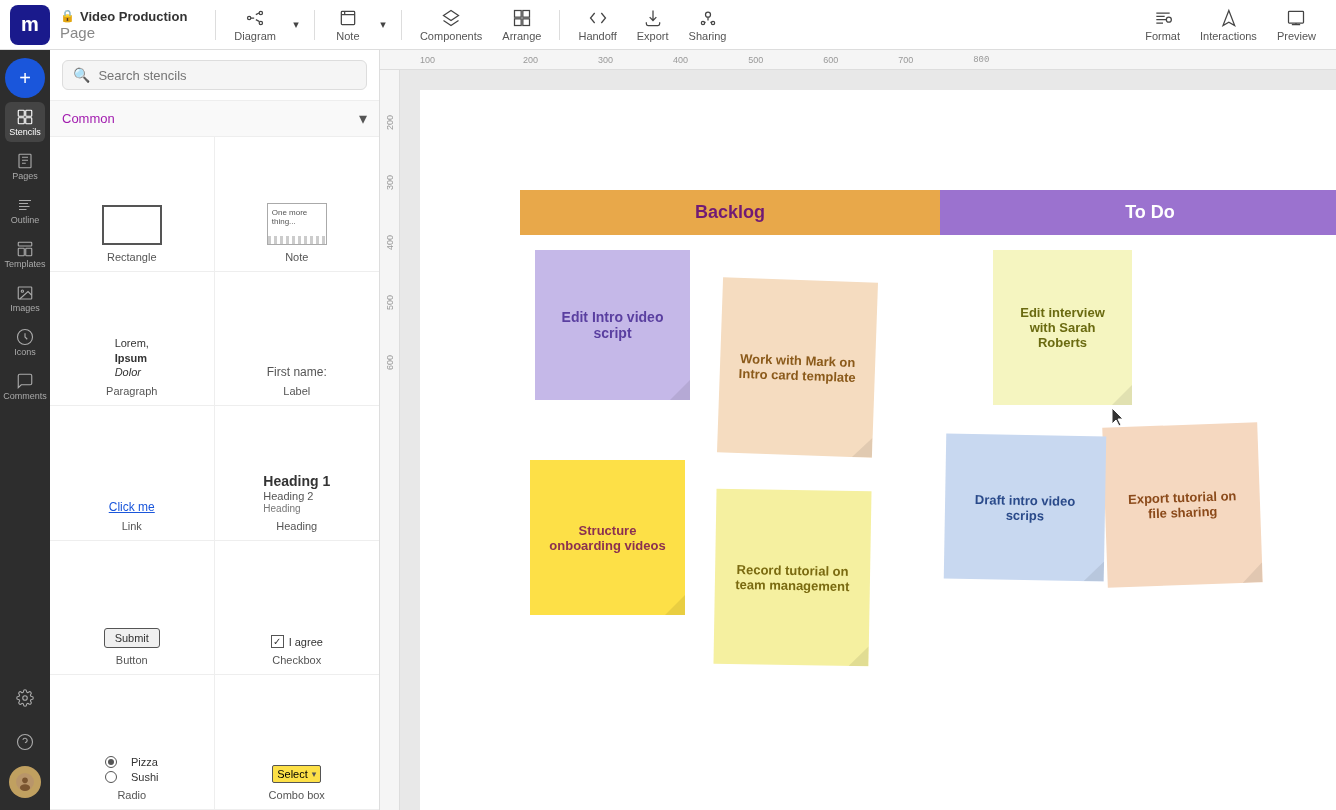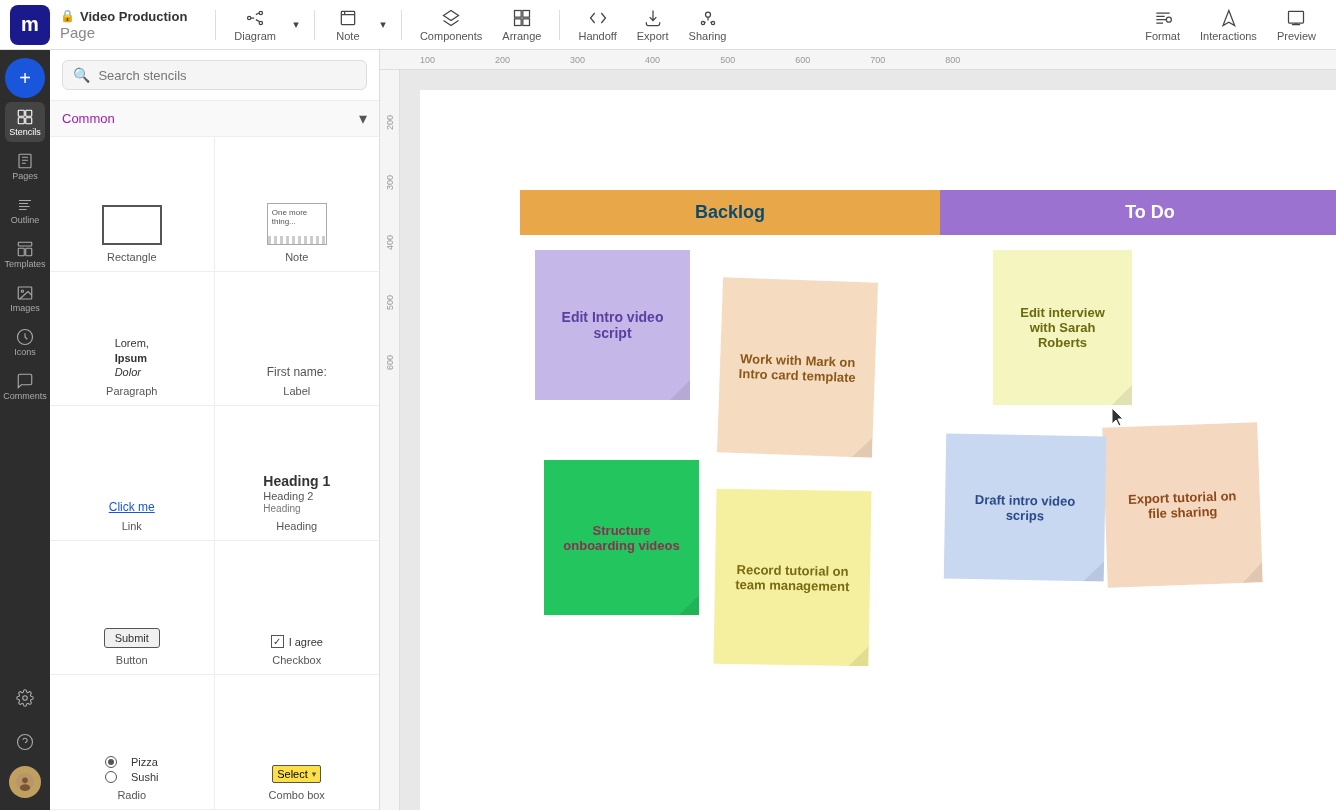--- a/index.html
+++ b/index.html
@@ -66,21 +66,21 @@
     .ruler-top-inner { display: flex; overflow: hidden; width: 100%; padding-left: 20px; }
     .ruler-mark { font-size: 9px; color: #999; flex: 0 0 auto; display: flex; align-items: center; }
     .ruler-left { width: 20px; background: #f5f5f5; border-right: 1px solid #ddd; position: absolute; top: 20px; left: 0; bottom: 0; z-index: 5; display: flex; flex-direction: column; }
     .canvas-content { position: absolute; top: 20px; left: 20px; right: 0; bottom: 0; overflow: auto; }
     .canvas-inner { position: relative; width: 1200px; height: 900px; background: #fff; margin: 20px; }
 
     
     .board { position: absolute; top: 100px; left: 100px; display: flex; gap: 0; }
     .board-column { width: 420px; }
     .board-column-header { padding: 12px 16px; text-align: center; font-size: 18px; font-weight: 600; }
-    .board-column-header.backlog { background: #e8a84a; color: #0c4a6e; }
+    .board-column-header.backlog { background: #e8a84a; color: #701a75; }
     .board-column-header.todo { background: #9b72cf; color: #fff; }
     .board-column-body { background: rgba(255,255,255,0.3); min-height: 600px; padding: 20px; position: relative; }
 
     
     .sticky { position: absolute; padding: 16px; display: flex; align-items: center; justify-content: center; text-align: center; font-size: 14px; font-weight: 600; }
 
     .sticky-corner { position: absolute; bottom: 0; right: 0; width: 20px; height: 20px; background: rgba(0,0,0,0.08); clip-path: polygon(100% 0, 100% 100%, 0 100%); }
 
     
     .cursor { position: absolute; top: 318px; left: 692px; width: 16px; height: 20px; z-index: 100; pointer-events: none; }
@@ -358,28 +358,28 @@
       </div>
 
     </div>
   </div>
 
   <div class="canvas-area">
 
     <div class="ruler-top">
       <div style="width:20px;flex-shrink:0;"></div>
       <div class="ruler-top-inner">
-        <span class="ruler-mark" style="margin-right:60px;">100</span>
+        <span class="ruler-mark" style="margin-right:88px;">100</span>
         <span class="ruler-mark" style="margin-right:60px;">200</span>
         <span class="ruler-mark" style="margin-right:60px;">300</span>
         <span class="ruler-mark" style="margin-right:60px;">400</span>
         <span class="ruler-mark" style="margin-right:60px;">500</span>
         <span class="ruler-mark" style="margin-right:60px;">600</span>
         <span class="ruler-mark" style="margin-right:60px;">700</span>
-        <span class="ruler-mark" style="margin-right:40px;">800</span>
+        <span class="ruler-mark" style="margin-right:40px;font-family:Liberation Mono, monospace;">800</span>
       </div>
     </div>
 
     <div class="ruler-left">
       <div style="height:60px;display:flex;align-items:flex-end;justify-content:center;">
         <span style="font-size:9px;color:#999;writing-mode:vertical-rl;transform:rotate(180deg);">200</span>
       </div>
       <div style="height:60px;display:flex;align-items:flex-end;justify-content:center;">
         <span style="font-size:9px;color:#999;writing-mode:vertical-rl;transform:rotate(180deg);">300</span>
       </div>
@@ -408,21 +408,21 @@
               <div class="sticky" style="background:#c5b8e8;color:#5a3fa0;width:155px;height:150px;top:15px;left:15px;position:absolute;font-weight:600;font-size:14px;">
                 <span>Edit Intro video script</span>
                 <div class="sticky-corner"></div>
               </div>
 
               <div class="sticky" style="background:#f5dcc0;color:#8b5a1a;width:155px;height:175px;top:45px;left:200px;position:absolute;transform:rotate(2deg);font-weight:600;font-size:13px;">
                 <span>Work with Mark on Intro card template</span>
                 <div class="sticky-corner"></div>
               </div>
 
-              <div class="sticky" style="background:#22c55e;color:#8b3050;width:155px;height:155px;top:225px;left:24px;position:absolute;font-weight:600;font-size:13px;">
+              <div class="sticky" style="background:#fde047;color:#8b3050;width:155px;height:155px;top:225px;left:10px;position:absolute;font-weight:600;font-size:13px;">
                 <span>Structure onboarding videos</span>
                 <div class="sticky-corner"></div>
               </div>
 
               <div class="sticky" style="background:#f5f0a0;color:#7a6a10;width:155px;height:175px;top:255px;left:195px;position:absolute;transform:rotate(1deg);font-weight:600;font-size:13px;">
                 <span>Record tutorial on team management</span>
                 <div class="sticky-corner"></div>
               </div>
             </div>
           </div>

